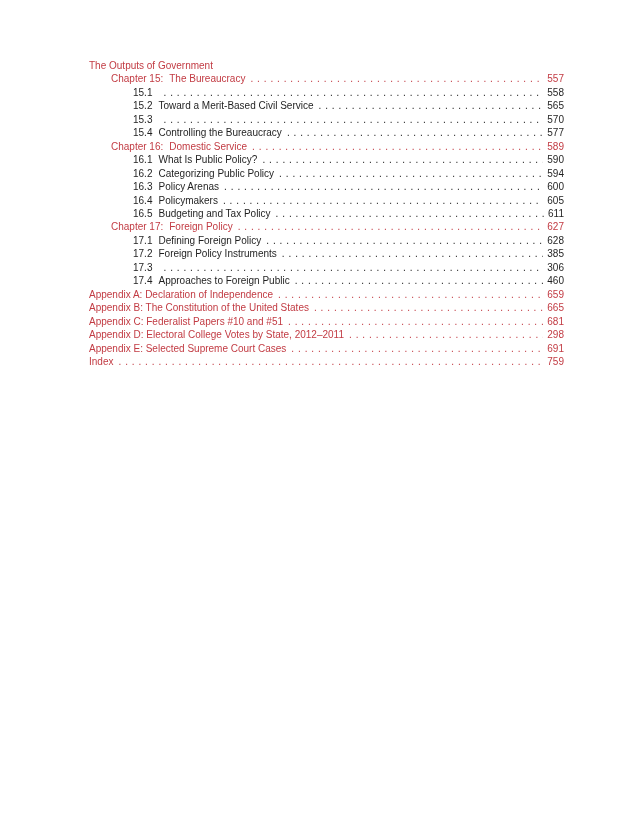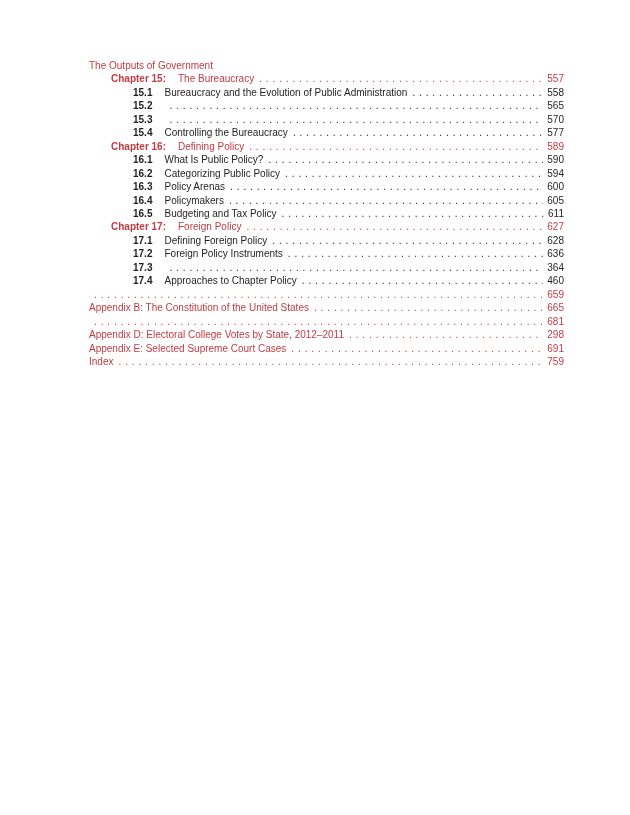--- a/index.html
+++ b/index.html
@@ -22,21 +22,21 @@
   }
   .toc-row {
     display: flex;
     align-items: flex-start;
     white-space: nowrap;
   }
   .toc-row.level-1 { padding-left: 22px; }
   .toc-row.level-2 { padding-left: 44px; }
   .toc-row.red { color: #c23b43; }
   .toc-row[data-interactable="true"] { cursor: pointer; }
-  .num { flex: 0 0 auto; margin-right: 12px; font-weight: bold; }
+  .num { flex: 0 0 auto; margin-right: 6px; }
   .title { flex: 0 0 auto; }
   .dots {
     flex: 1 1 auto;
     overflow: hidden;
     margin-left: 5px;
     margin-right: 4px;
     letter-spacing: 0.55px;
   }
   .pagenum { flex: 0 0 auto; text-align: right; }
 </style>
@@ -50,43 +50,43 @@
 
   </div>
     <div class="toc-row level-1 red" data-interactable="true">
     <span class="num" data-interactable="false">Chapter 15:</span>
     <span class="title" data-interactable="false">The Bureaucracy</span>
     <span class="dots" data-interactable="false">. . . . . . . . . . . . . . . . . . . . . . . . . . . . . . . . . . . . . . . . . . . . . . . . . . . . . . . . . . . . . . . . . . . . . . . . . . . . . . . . . . . . . . . . . . </span>
     <span class="pagenum" data-interactable="false">557</span>
   </div>
     <div class="toc-row level-2" data-interactable="true">
     <span class="num" data-interactable="false">15.1</span>
-    <span class="title" data-interactable="false">Bureaucracy and the Evolution of Public Administration</span>
     <span class="dots" data-interactable="false">. . . . . . . . . . . . . . . . . . . . . . . . . . . . . . . . . . . . . . . . . . . . . . . . . . . . . . . . . . . . . . . . . . . . . . . . . . . . . . . . . . . . . . . . . . </span>
     <span class="pagenum" data-interactable="false">558</span>
   </div>
     <div class="toc-row level-2" data-interactable="true">
     <span class="num" data-interactable="false">15.2</span>
+    <span class="title" data-interactable="false">Toward a Merit-Based Civil Service</span>
     <span class="dots" data-interactable="false">. . . . . . . . . . . . . . . . . . . . . . . . . . . . . . . . . . . . . . . . . . . . . . . . . . . . . . . . . . . . . . . . . . . . . . . . . . . . . . . . . . . . . . . . . . </span>
     <span class="pagenum" data-interactable="false">565</span>
   </div>
     <div class="toc-row level-2" data-interactable="true">
     <span class="num" data-interactable="false">15.3</span>
     <span class="dots" data-interactable="false">. . . . . . . . . . . . . . . . . . . . . . . . . . . . . . . . . . . . . . . . . . . . . . . . . . . . . . . . . . . . . . . . . . . . . . . . . . . . . . . . . . . . . . . . . . </span>
     <span class="pagenum" data-interactable="false">570</span>
   </div>
     <div class="toc-row level-2" data-interactable="true">
     <span class="num" data-interactable="false">15.4</span>
     <span class="title" data-interactable="false">Controlling the Bureaucracy</span>
     <span class="dots" data-interactable="false">. . . . . . . . . . . . . . . . . . . . . . . . . . . . . . . . . . . . . . . . . . . . . . . . . . . . . . . . . . . . . . . . . . . . . . . . . . . . . . . . . . . . . . . . . . </span>
     <span class="pagenum" data-interactable="false">577</span>
   </div>
     <div class="toc-row level-1 red" data-interactable="true">
     <span class="num" data-interactable="false">Chapter 16:</span>
-    <span class="title" data-interactable="false">Defining Policy</span>
+    <span class="title" data-interactable="false">Domestic Service</span>
     <span class="dots" data-interactable="false">. . . . . . . . . . . . . . . . . . . . . . . . . . . . . . . . . . . . . . . . . . . . . . . . . . . . . . . . . . . . . . . . . . . . . . . . . . . . . . . . . . . . . . . . . . </span>
     <span class="pagenum" data-interactable="false">589</span>
   </div>
     <div class="toc-row level-2" data-interactable="true">
     <span class="num" data-interactable="false">16.1</span>
     <span class="title" data-interactable="false">What Is Public Policy?</span>
     <span class="dots" data-interactable="false">. . . . . . . . . . . . . . . . . . . . . . . . . . . . . . . . . . . . . . . . . . . . . . . . . . . . . . . . . . . . . . . . . . . . . . . . . . . . . . . . . . . . . . . . . . </span>
     <span class="pagenum" data-interactable="false">590</span>
   </div>
     <div class="toc-row level-2" data-interactable="true">
@@ -122,46 +122,48 @@
     <div class="toc-row level-2" data-interactable="true">
     <span class="num" data-interactable="false">17.1</span>
     <span class="title" data-interactable="false">Defining Foreign Policy</span>
     <span class="dots" data-interactable="false">. . . . . . . . . . . . . . . . . . . . . . . . . . . . . . . . . . . . . . . . . . . . . . . . . . . . . . . . . . . . . . . . . . . . . . . . . . . . . . . . . . . . . . . . . . </span>
     <span class="pagenum" data-interactable="false">628</span>
   </div>
     <div class="toc-row level-2" data-interactable="true">
     <span class="num" data-interactable="false">17.2</span>
     <span class="title" data-interactable="false">Foreign Policy Instruments</span>
     <span class="dots" data-interactable="false">. . . . . . . . . . . . . . . . . . . . . . . . . . . . . . . . . . . . . . . . . . . . . . . . . . . . . . . . . . . . . . . . . . . . . . . . . . . . . . . . . . . . . . . . . . </span>
-    <span class="pagenum" data-interactable="false">636</span>
+    <span class="pagenum" data-interactable="false">385</span>
   </div>
     <div class="toc-row level-2" data-interactable="true">
     <span class="num" data-interactable="false">17.3</span>
     <span class="dots" data-interactable="false">. . . . . . . . . . . . . . . . . . . . . . . . . . . . . . . . . . . . . . . . . . . . . . . . . . . . . . . . . . . . . . . . . . . . . . . . . . . . . . . . . . . . . . . . . . </span>
-    <span class="pagenum" data-interactable="false">364</span>
+    <span class="pagenum" data-interactable="false">306</span>
   </div>
     <div class="toc-row level-2" data-interactable="true">
     <span class="num" data-interactable="false">17.4</span>
-    <span class="title" data-interactable="false">Approaches to Chapter Policy</span>
+    <span class="title" data-interactable="false">Approaches to Foreign Public</span>
     <span class="dots" data-interactable="false">. . . . . . . . . . . . . . . . . . . . . . . . . . . . . . . . . . . . . . . . . . . . . . . . . . . . . . . . . . . . . . . . . . . . . . . . . . . . . . . . . . . . . . . . . . </span>
     <span class="pagenum" data-interactable="false">460</span>
   </div>
     <div class="toc-row level-0 red" data-interactable="true">
 
+    <span class="title" data-interactable="false">Appendix A: Declaration of Independence</span>
     <span class="dots" data-interactable="false">. . . . . . . . . . . . . . . . . . . . . . . . . . . . . . . . . . . . . . . . . . . . . . . . . . . . . . . . . . . . . . . . . . . . . . . . . . . . . . . . . . . . . . . . . . </span>
     <span class="pagenum" data-interactable="false">659</span>
   </div>
     <div class="toc-row level-0 red" data-interactable="true">
 
     <span class="title" data-interactable="false">Appendix B: The Constitution of the United States</span>
     <span class="dots" data-interactable="false">. . . . . . . . . . . . . . . . . . . . . . . . . . . . . . . . . . . . . . . . . . . . . . . . . . . . . . . . . . . . . . . . . . . . . . . . . . . . . . . . . . . . . . . . . . </span>
     <span class="pagenum" data-interactable="false">665</span>
   </div>
     <div class="toc-row level-0 red" data-interactable="true">
 
+    <span class="title" data-interactable="false">Appendix C: Federalist Papers #10 and #51</span>
     <span class="dots" data-interactable="false">. . . . . . . . . . . . . . . . . . . . . . . . . . . . . . . . . . . . . . . . . . . . . . . . . . . . . . . . . . . . . . . . . . . . . . . . . . . . . . . . . . . . . . . . . . </span>
     <span class="pagenum" data-interactable="false">681</span>
   </div>
     <div class="toc-row level-0 red" data-interactable="true">
 
     <span class="title" data-interactable="false">Appendix D: Electoral College Votes by State, 2012–2011</span>
     <span class="dots" data-interactable="false">. . . . . . . . . . . . . . . . . . . . . . . . . . . . . . . . . . . . . . . . . . . . . . . . . . . . . . . . . . . . . . . . . . . . . . . . . . . . . . . . . . . . . . . . . . </span>
     <span class="pagenum" data-interactable="false">298</span>
   </div>
     <div class="toc-row level-0 red" data-interactable="true">

